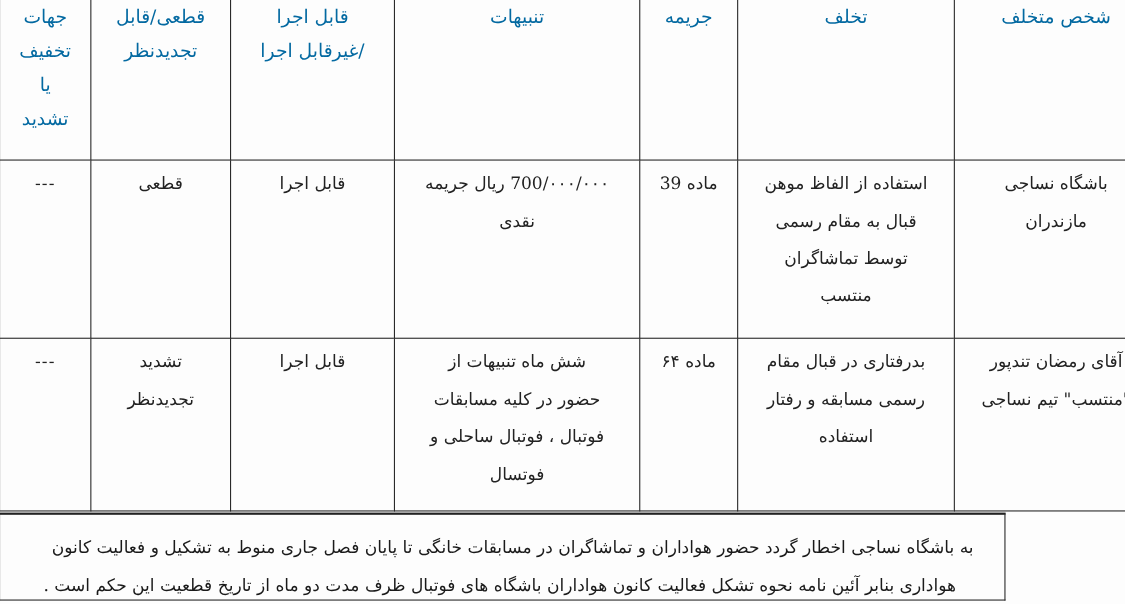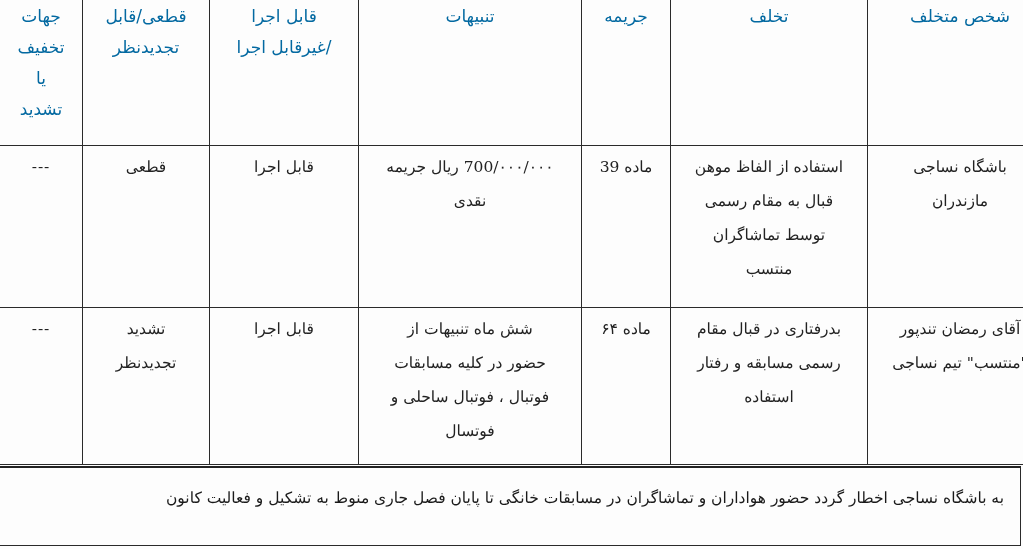--- a/index.html
+++ b/index.html
@@ -63,28 +63,28 @@
     td.c-penalty, th.c-penalty { width: 214px; }
     td.c-exec, th.c-exec { width: 140px; }
     td.c-final, th.c-final { width: 118px; }
     td.c-factors, th.c-factors { width: 74px; }
     .line { display: block; }
 
     .footer-box {
       position: absolute;
       top: 466px;
       left: -1px;
-      width: 1022px;
+      width: 915px;
       height: 80px;
       border: 1.5px solid #2a2a2a;
       border-top: 2px solid #222;
       box-sizing: border-box;
       direction: rtl;
       text-align: right;
-      padding: 13px 16px 0 8px;
+      padding: 13px 28px 0 8px;
       font-family: "DejaVu Serif", "Liberation Serif", serif;
       font-size: 15.5px;
       line-height: 34px;
       color: #1a1a1a;
     }
     .footer-box .fline {
       display: block;
       white-space: nowrap;
     }
     .footer-box .fline.last {
@@ -184,15 +184,16 @@
         </td>
         <td class="c-factors dash">
           <span class="line">---</span>
         </td>
       </tr>
     </tbody>
   </table>
 
   <div class="footer-box">
     <span class="fline">به باشگاه نساجی اخطار گردد حضور هواداران و تماشاگران در مسابقات خانگی تا پایان فصل جاری منوط به تشکیل و فعالیت کانون</span>
+    <span class="fline last">هواداری بنابر آئین نامه نحوه تشکل فعالیت کانون هواداران باشگاه های فوتبال ظرف مدت دو ماه از تاریخ قطعیت این حکم است .</span>
   </div>
 
 </div>
 
 </body></html>

